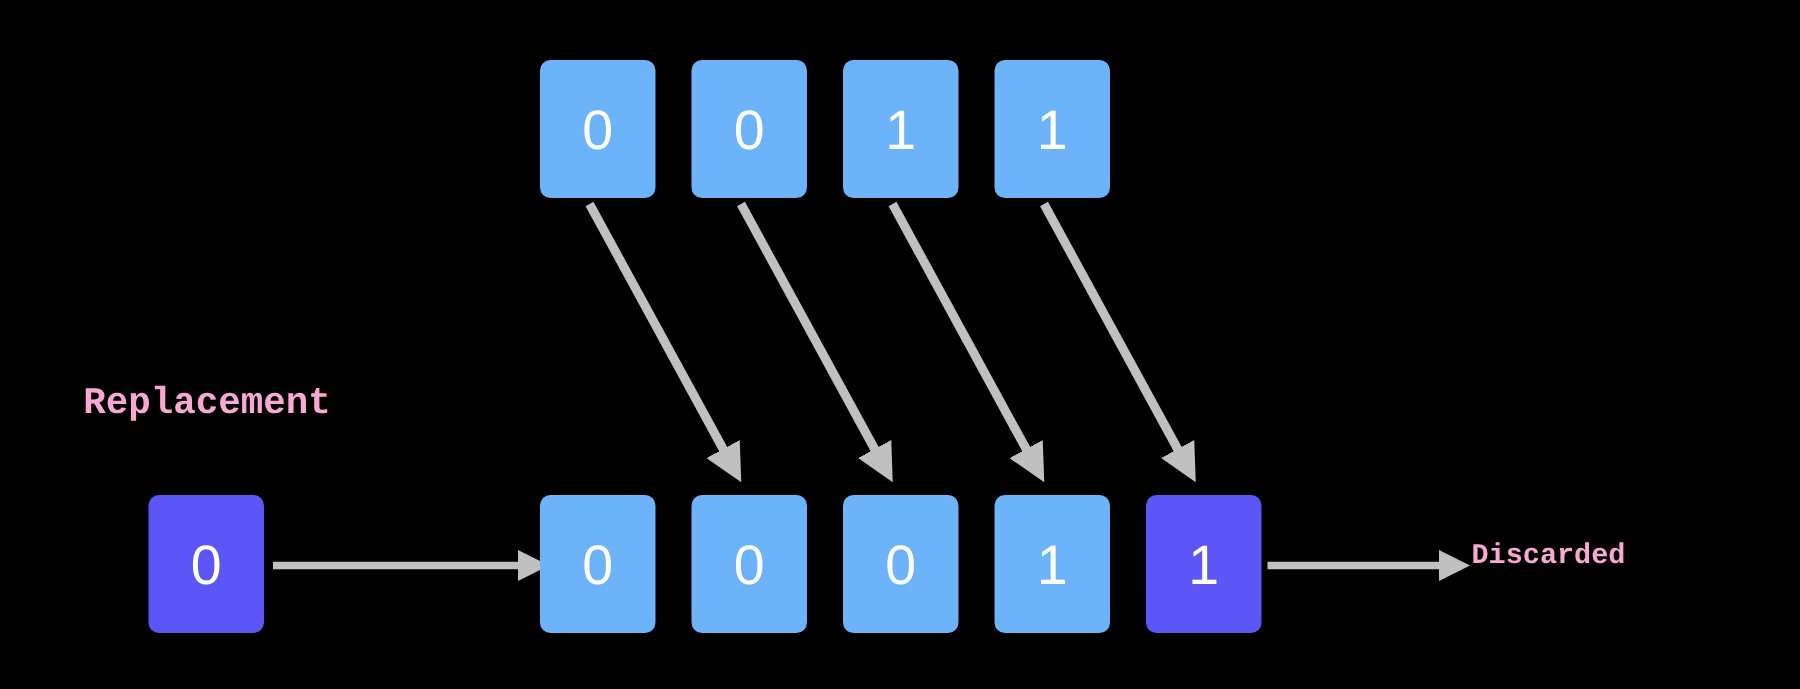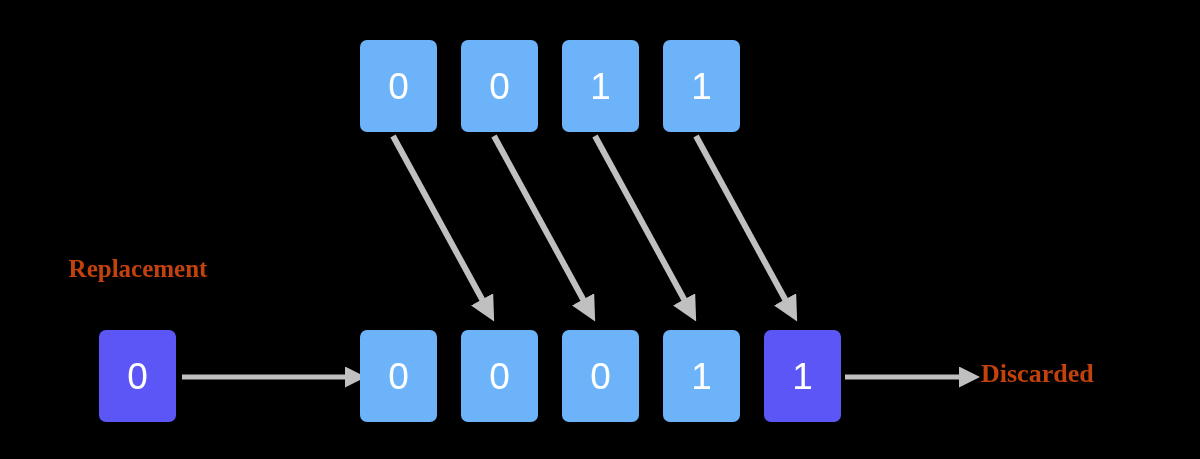--- a/index.html
+++ b/index.html
@@ -36,38 +36,38 @@
     font-weight: 400;
     line-height: 1;
     font-family: "Liberation Sans", sans-serif;
     z-index: 3;
     box-sizing: border-box;
   }
   .bit-box.light { background: #6cb3f9; }
   .bit-box.accent { background: #5b56f5; }
   .caption {
     position: absolute;
-    color: #c2410c;
+    color: #f9a8d4;
     font-weight: bold;
-    font-family: Liberation Serif, serif;
+    font-family: Liberation Mono, monospace;
     z-index: 4;
     white-space: nowrap;
   }
   #replacement-label {
     left: 28px;
     top: 252px;
     width: 220px;
     text-align: center;
     font-size: 25px;
     line-height: 1.32;
   }
   #discarded-label {
     left: 981px;
     top: 361px;
-    font-size: 26px;
+    font-size: 19px;
     line-height: 1;
   }
 </style>
 </head>
 <body>
 
 <div id="stage">
 
   <svg id="svg-layer" viewBox="0 0 1200 459" xmlns="http://www.w3.org/2000/svg">
     <defs>

